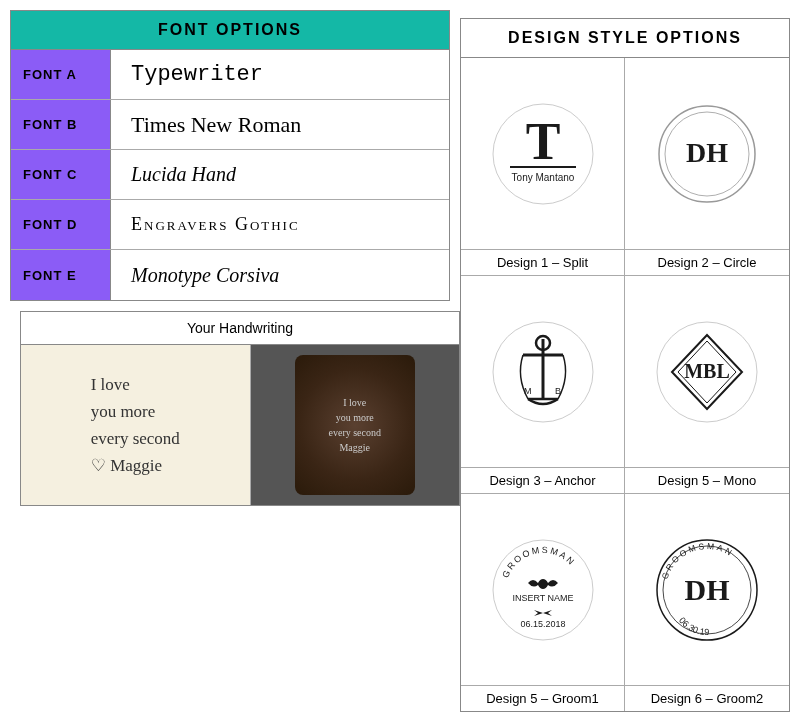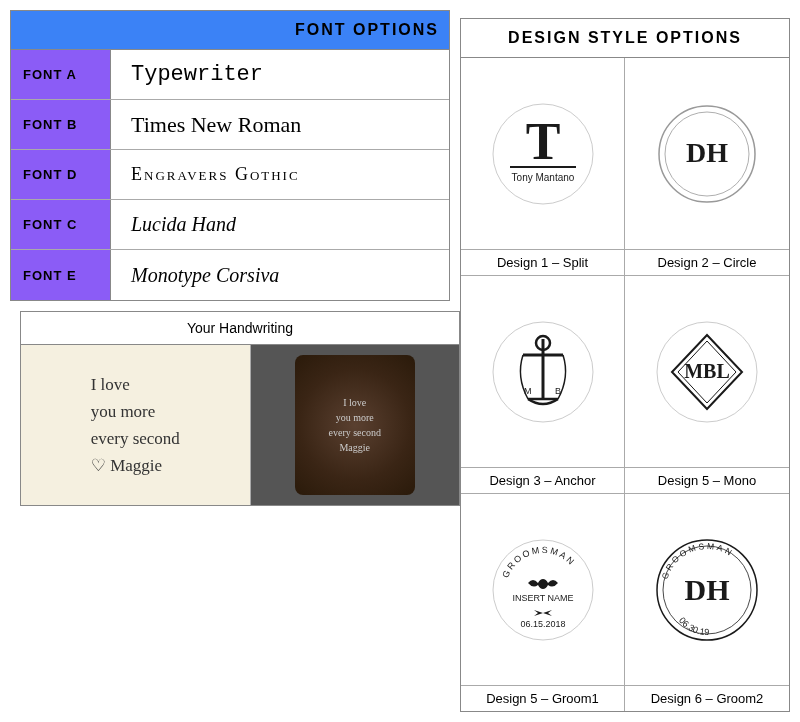--- a/index.html
+++ b/index.html
@@ -25,27 +25,27 @@
       display: flex;
       flex-direction: column;
       gap: 10px;
     }
     
     .font-options {
       border: 1.5px solid #888;
       width: 100%;
     }
     .font-options-header {
-      text-align: right;
+      text-align: center;
       font-weight: bold;
       font-size: 16px;
       letter-spacing: 2px;
       padding: 10px;
       border-bottom: 1.5px solid #888;
-      background: #3b82f6;
+      background: #14b8a6;
       text-transform: uppercase;
     }
     .font-row {
       display: flex;
       flex-direction: row;
       border-bottom: 1px solid #aaa;
       height: 50px;
     }
     .font-row:last-child {
       border-bottom: none;
@@ -199,26 +199,26 @@
 
       <div class="font-row">
         <div class="font-label">FONT A</div>
         <div class="font-value font-typewriter">Typewriter</div>
       </div>
       <div class="font-row">
         <div class="font-label">FONT B</div>
         <div class="font-value font-times">Times New Roman</div>
       </div>
       <div class="font-row">
+        <div class="font-label">FONT C</div>
+        <div class="font-value font-lucida">Lucida Hand</div>
+      </div>
+      <div class="font-row">
         <div class="font-label">FONT D</div>
         <div class="font-value font-engravers">Engravers Gothic</div>
-      </div>
-      <div class="font-row">
-        <div class="font-label">FONT C</div>
-        <div class="font-value font-lucida">Lucida Hand</div>
       </div>
       <div class="font-row">
         <div class="font-label">FONT E</div>
         <div class="font-value font-corsiva">Monotype Corsiva</div>
       </div>
     </div>
 
     <div class="handwriting-section">
       <div class="handwriting-header">Your Handwriting</div>
       <div class="handwriting-images">

